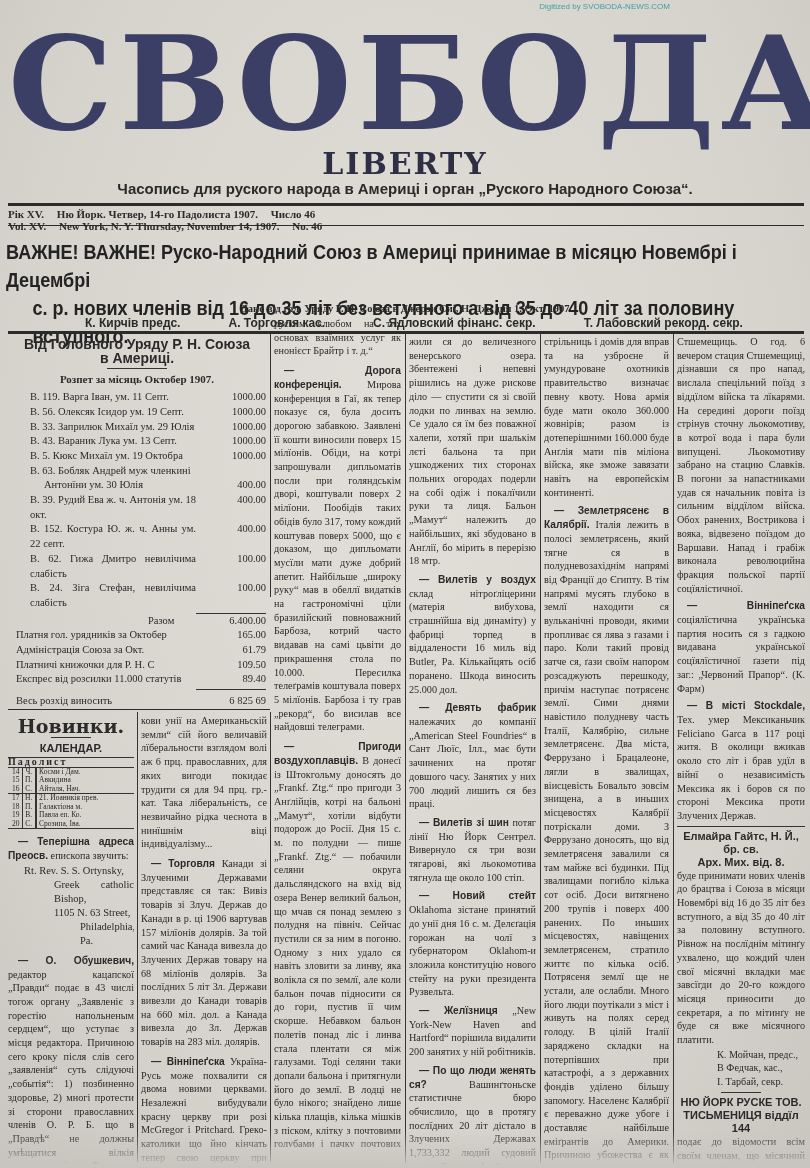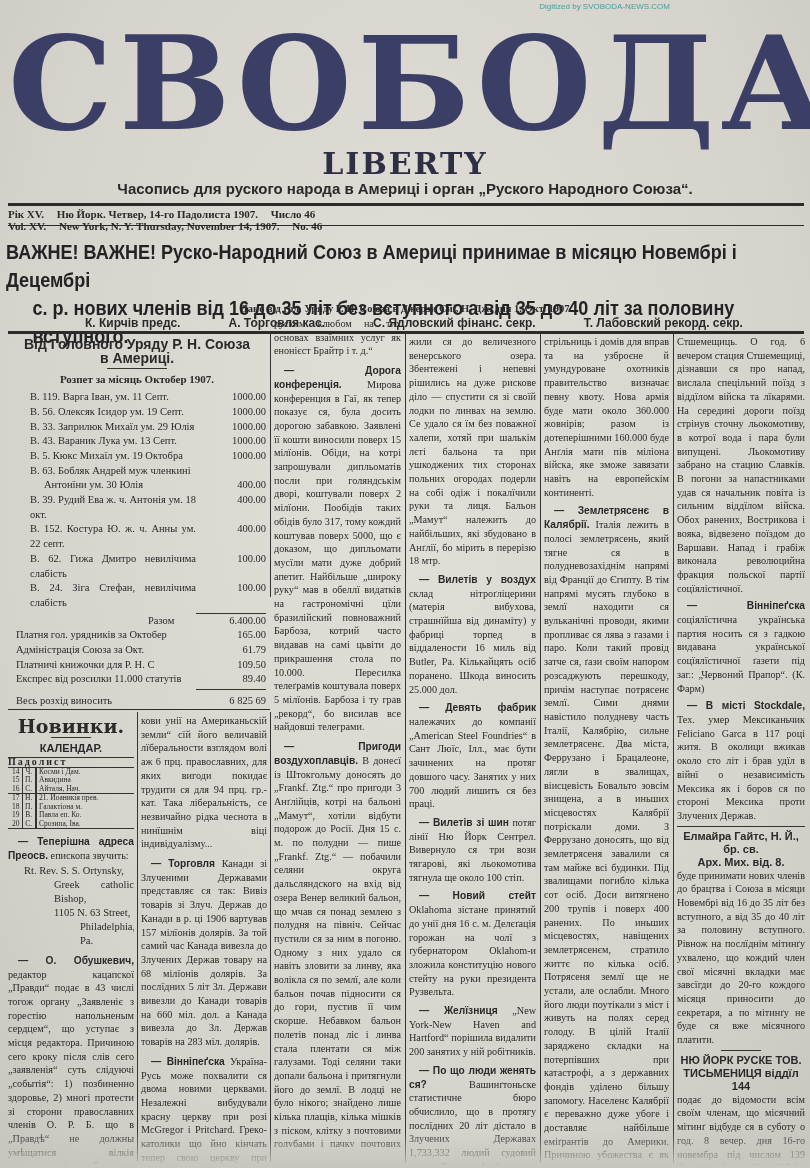--- a/index.html
+++ b/index.html
@@ -322,20 +322,25 @@
   <div class="col" style="left:677px;top:335px;width:128px;height:830px">
     <p style="text-indent:0">Стшемещиць. О год. 6 вечером стация Стшемещиці, дізнавши ся про напад, вислала спецільний поїзд з віддїлом війска та лїкарями. На середині дороги поїзд стрінув сточну льокомотиву, в котрої вода і пара були випущені. Льокомотиву забрано на стацию Славків. В погони за напастниками удав ся начальник повіта із сильним віддїлом війска. Обох ранених, Вострикова і вояка, відвезено поїздом до Варшави. Напад і грабіж виконала революцийна фракция польскої партії соцїялістичної.</p>
     <p style="margin-top:4px"><span class="head">— Вінніпеґска</span> <span>соціялїстична українськa партия носить ся з гадкою видавана української соцїялїстичної ґазети під заг.: „Червоний Прапор“. (К. Фарм)</span></p>
     <p style="margin-top:4px"><span class="head">— В місті Stockdale,</span> <span>Тех. умер Мексиканьчик Feliciano Garca в 117 році житя. В околици вжикав около сто літ і брав удїл в війнї о независимість Мексика як і боров ся по стороні Мексика проти Злучених Держав.</span></p>
     <div class="short-rule" style="width:100%"></div>
     <div class="org-title">
       <div>Елмайра Гайтс, Н. Й., бр. св.</div>
       <div>Арх. Мих. від. 8.</div>
     </div>
     <p style="text-indent:0">буде принимати нових членів до брацтва і Союза в місяци Новембрі від 16 до 35 літ без вступного, а від 35 до 40 літ за половину вступного. Рівнож на послїднім мітинґу ухвалено, що кождий член свої місячні вкладки має завсїгди до 20-го кождого місяця приносити до секретаря, а по мітинґу не буде ся вже місячного платити.</p>
+    <div style="padding-left:40px">
+      <div>К. Мойчан, предс.,</div>
+      <div>В Федчак, кас.,</div>
+      <div>І. Тарбай, секр.</div>
+    </div>
     <div class="short-rule" style="width:40px"></div>
     <div class="org-title">
       <div>НЮ ЙОРК РУСКЕ ТОВ.</div>
       <div>ТИСЬМЕНИЦЯ віддїл 144</div>
     </div>
     <p style="text-indent:0">подає до відомости всім своїм членам, що місячний мітинґ відбуде ся в суботу о год. 8 вечер. дня 16-го новембра під числом 139 Tompkins Square Halle E 7 Str N. Y. City.</p>
 
   </div>
 
   <div class="bot-shade"></div>

